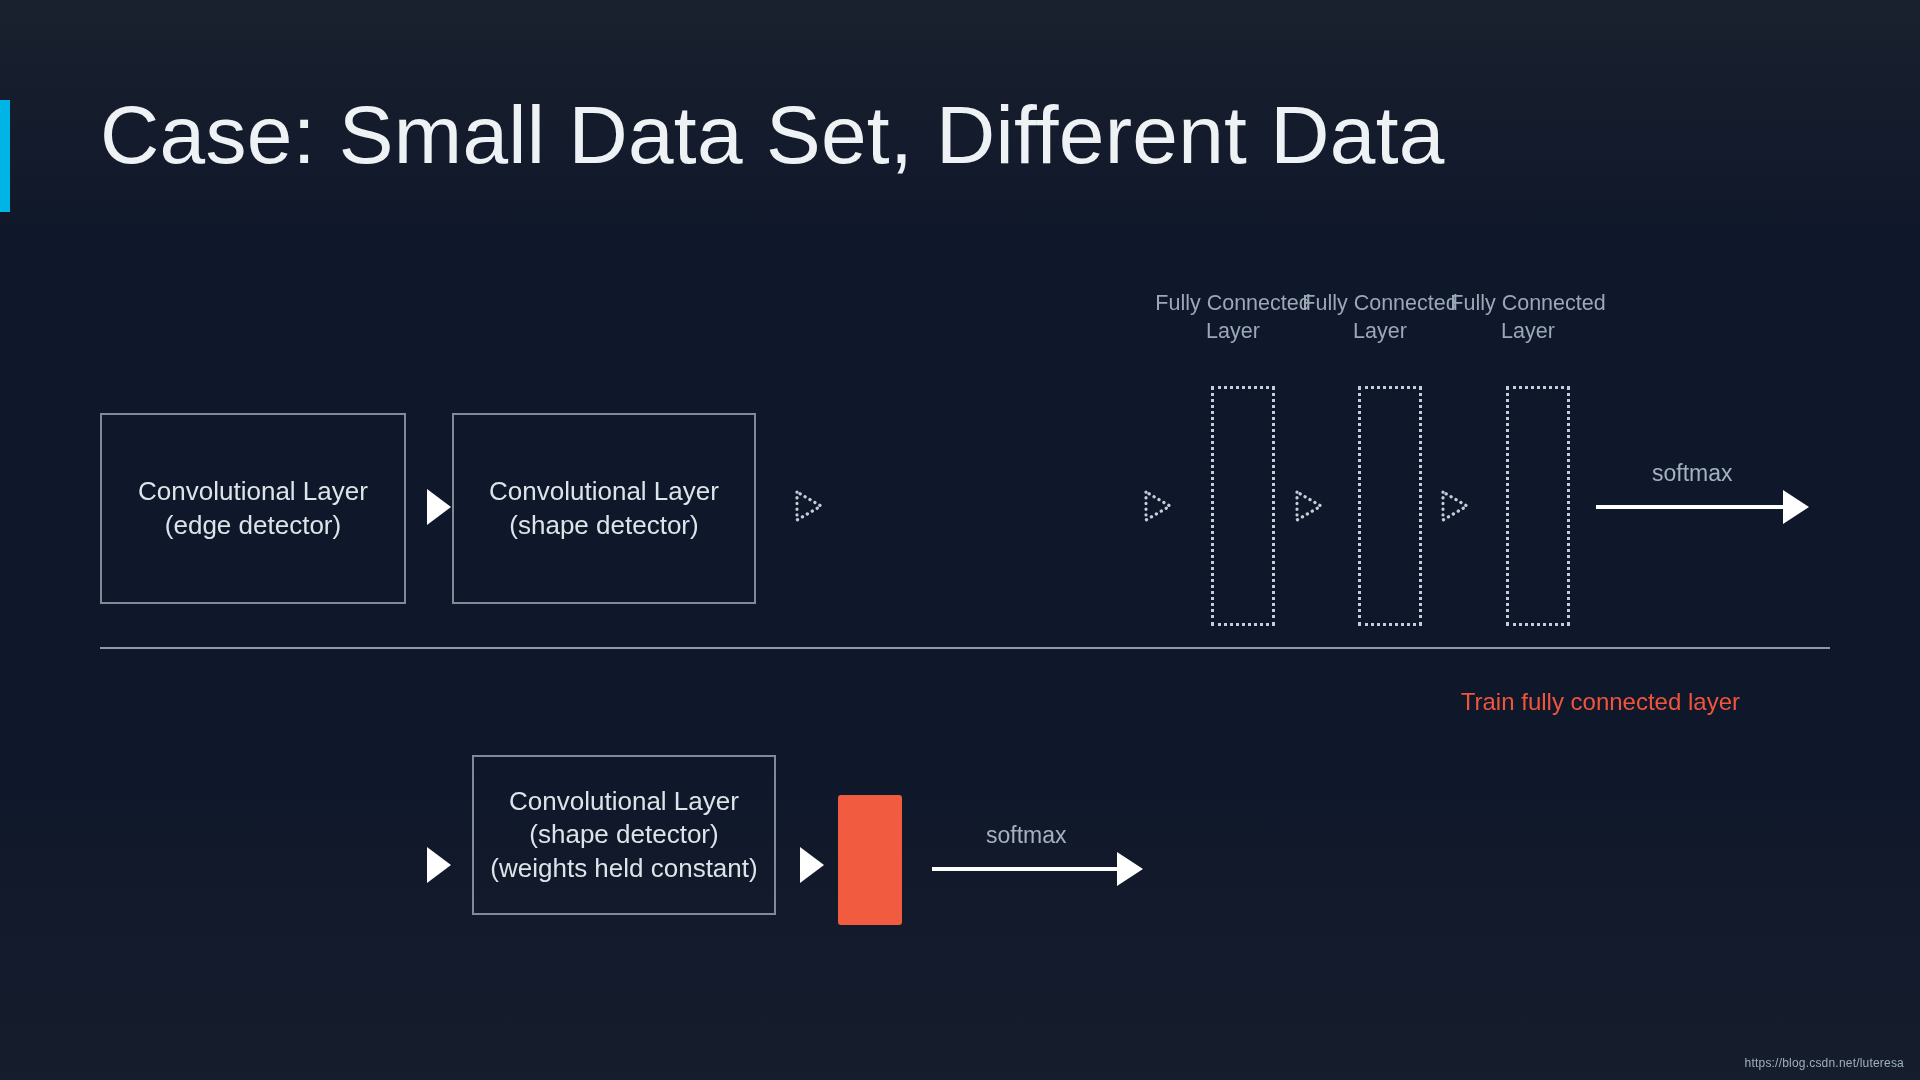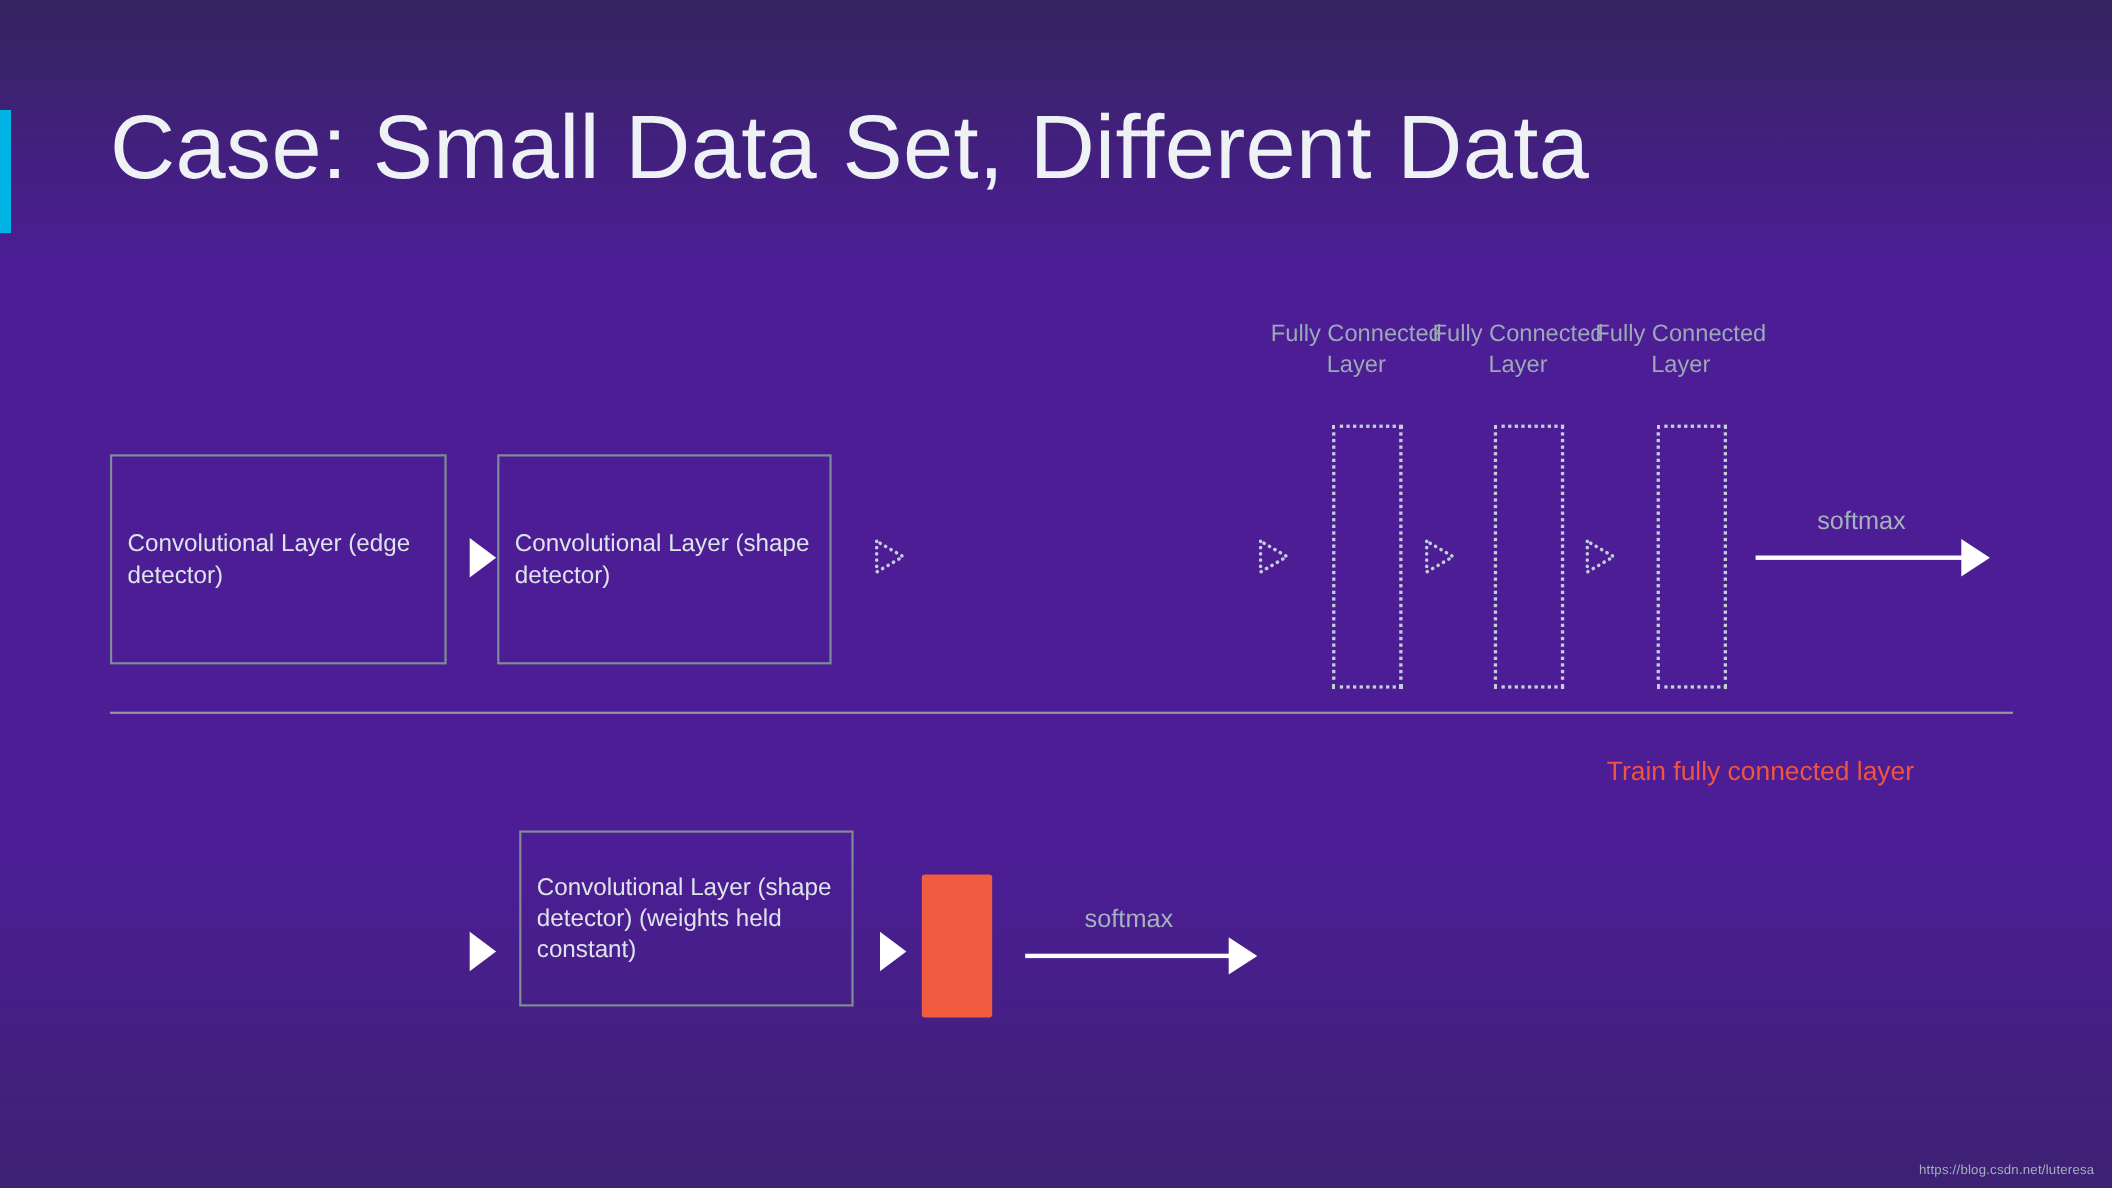--- a/index.html
+++ b/index.html
@@ -9,21 +9,21 @@
     height: 1080px;
     overflow: hidden;
     background: #28323c;
     font-family: "Liberation Sans", sans-serif;
   }
 
   #slide {
     position: relative;
     width: 1920px;
     height: 1080px;
-    background-color: #4c1d95;
+    background-color: #0f172a;
     overflow: hidden;
   }
 
   
   #bg-texture {
     position: absolute;
     inset: 0;
     background:
       radial-gradient(ellipse 520px 300px at 14% 46%, rgba(118,140,155,0.085), rgba(118,140,155,0) 70%),
       radial-gradient(ellipse 700px 360px at 52% 80%, rgba(120,143,158,0.075), rgba(120,143,158,0) 72%),
@@ -66,22 +66,23 @@
     color: #eef2f4;
     white-space: nowrap;
   }
 
   
   .flow-box {
     position: absolute;
     display: flex;
     align-items: center;
     justify-content: center;
+    text-align: center;
     color: #dde4e9;
-    font-size: 22px;
+    font-size: 26px;
     line-height: 1.28;
     font-weight: 400;
     padding: 6px 14px;
   }
   .flow-box.solid { border: 2px solid #7e8c97; }
   .flow-box.dotted { border: 3px dotted #c3ced6; }
 
   .fc-box {
     position: absolute;
     border: 3px dotted #c3ced6;

